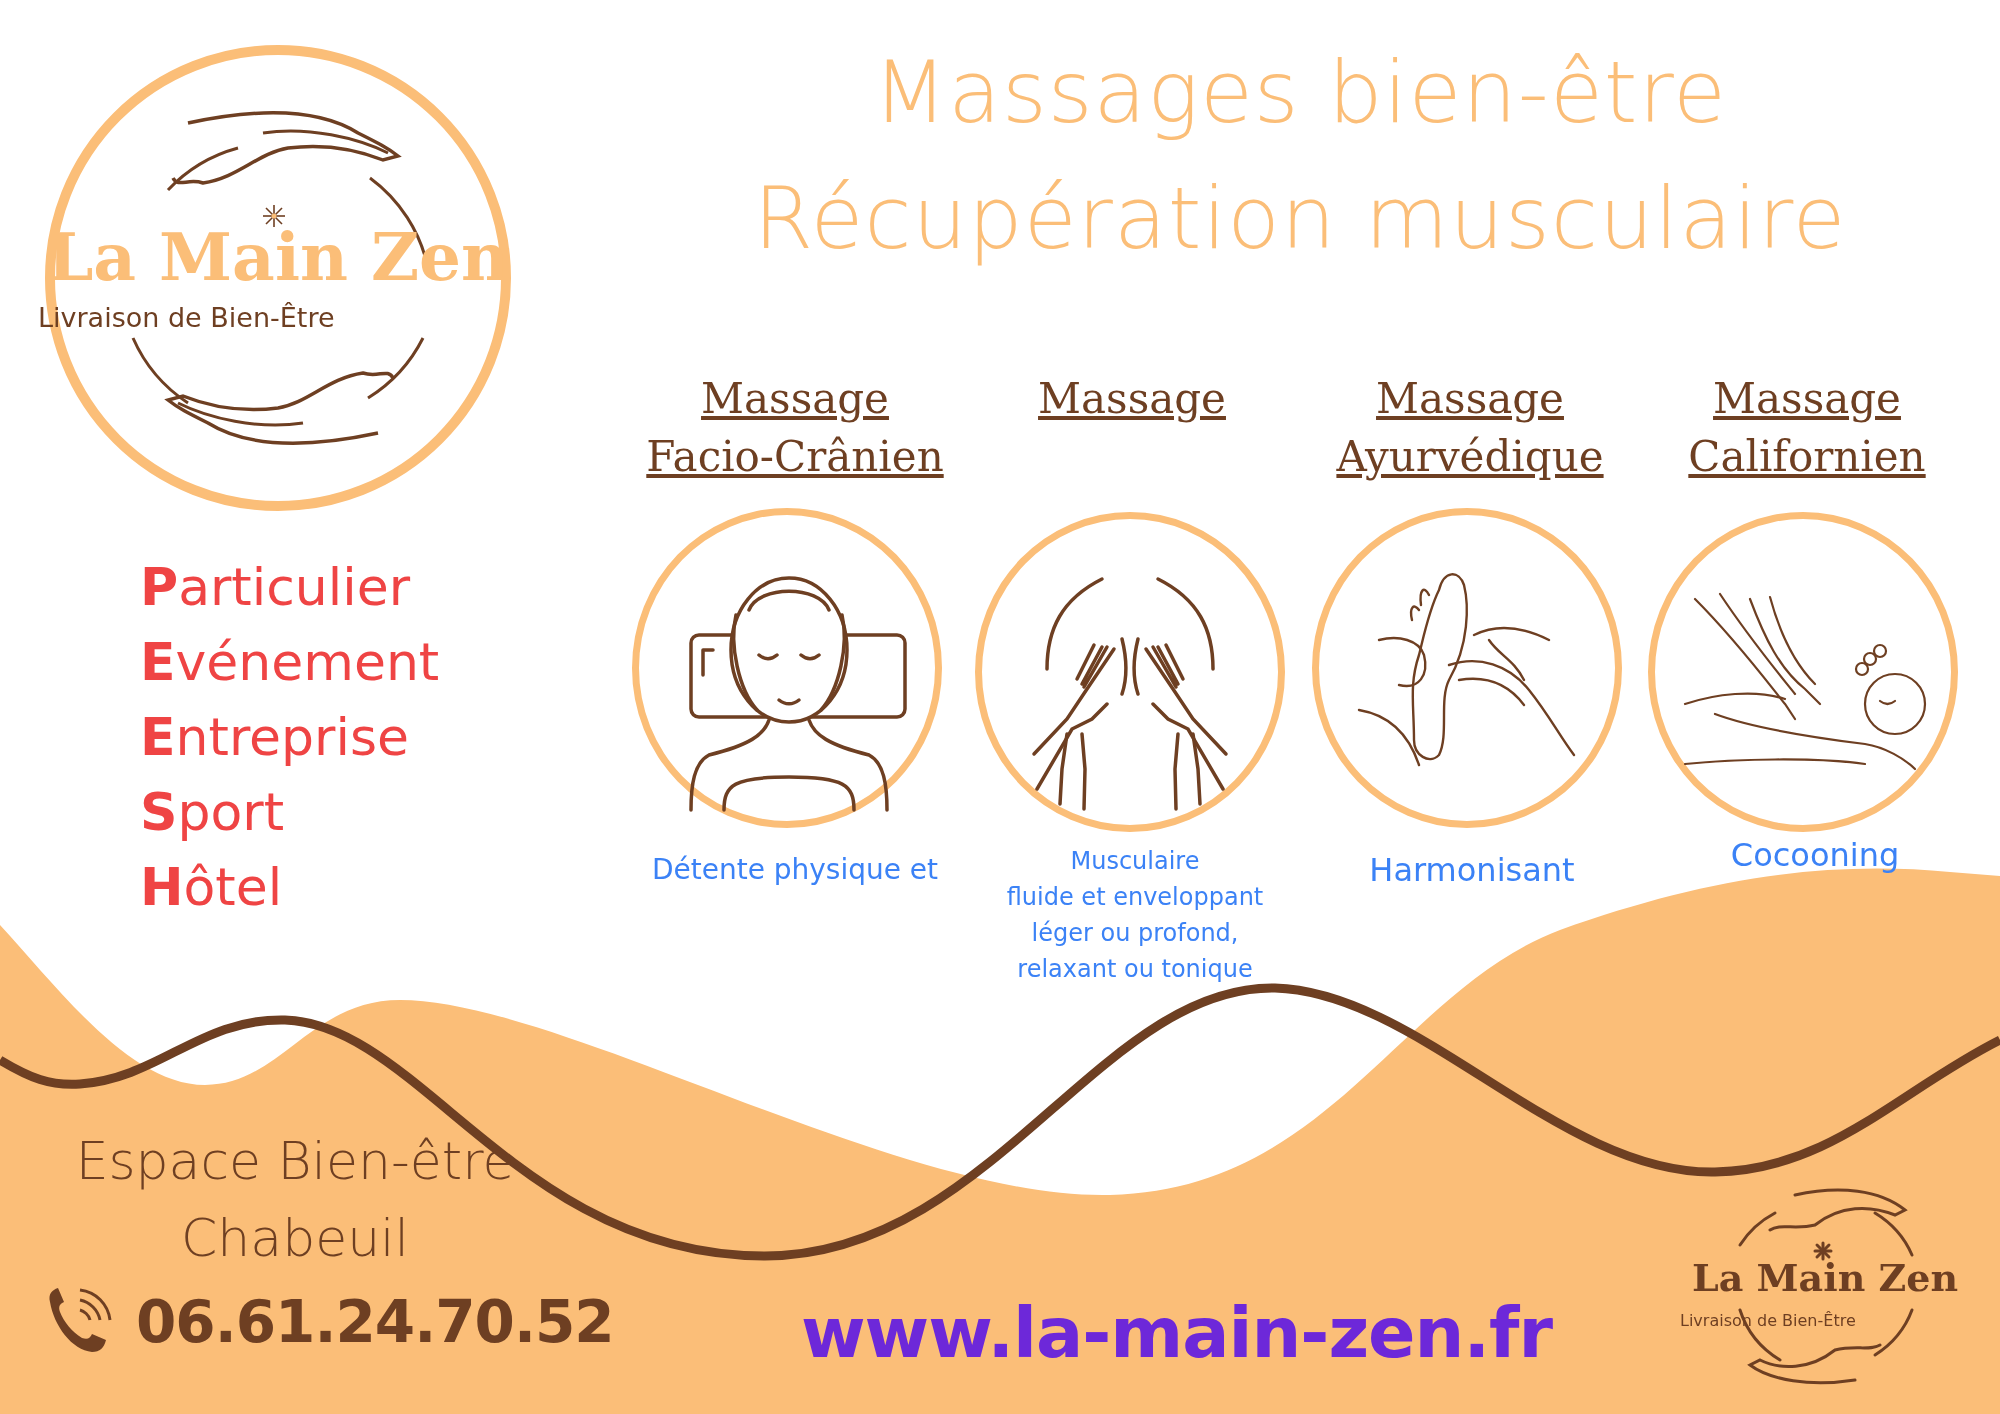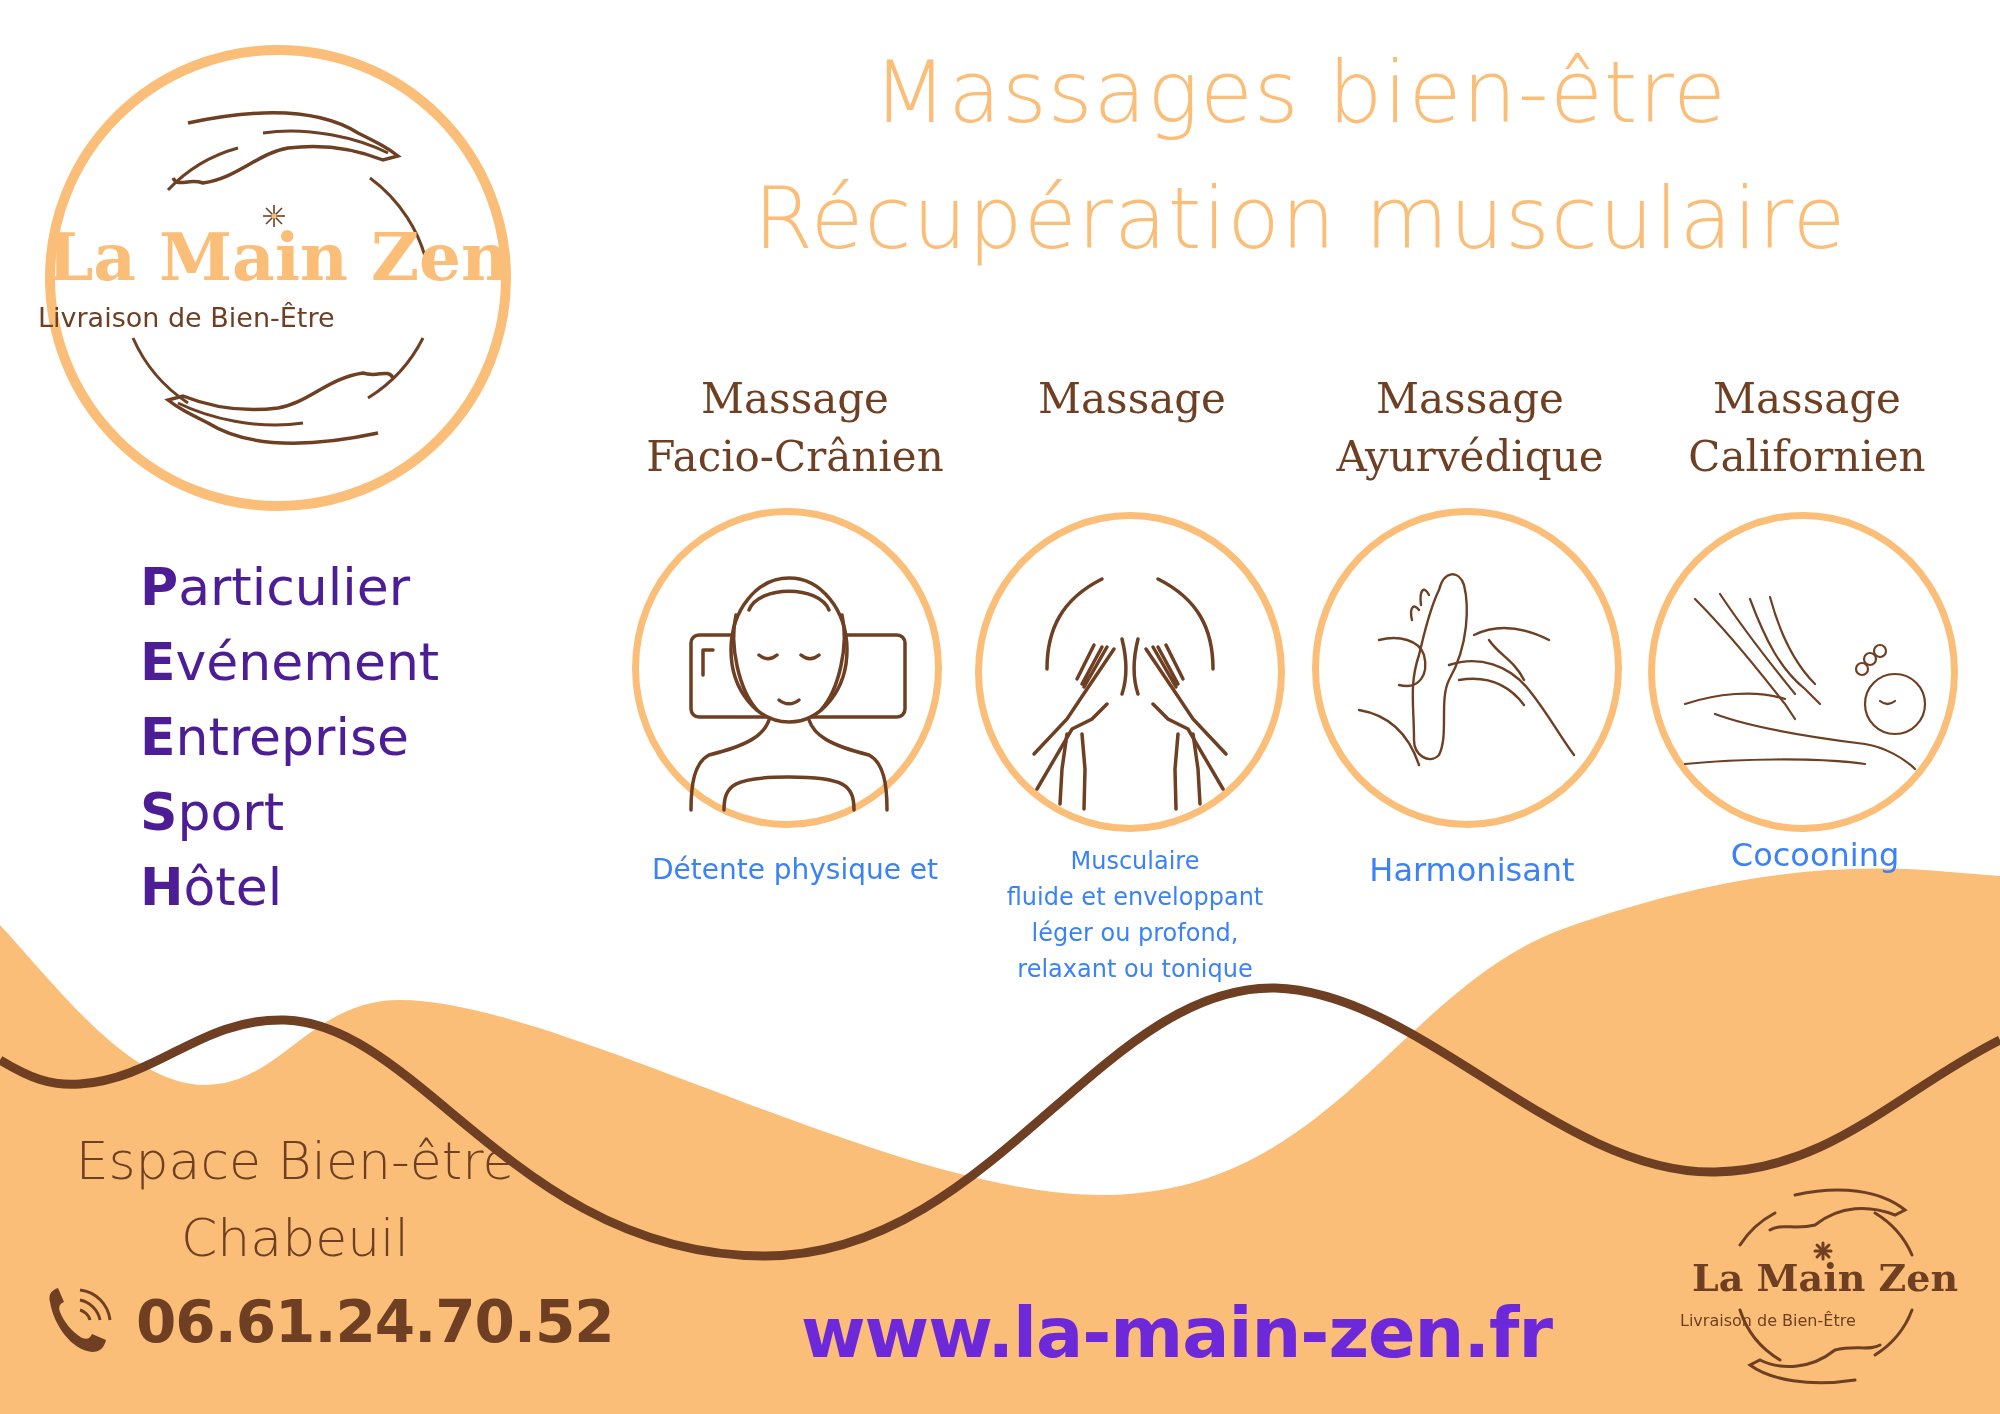--- a/index.html
+++ b/index.html
@@ -12,25 +12,25 @@
   .logo-title { position:absolute; left:0; width:100%; text-align:center; font-family:"DejaVu Serif", serif; font-weight:bold; color:#fbbe78; }
   .logo-sub { position:absolute; left:0; width:100%; font-family:"DejaVu Sans", sans-serif; color:#6e3f22;margin-top:12px; }
 
   
   .hero-title { left:700px; width:1200px; text-align:center; font-family:"DejaVu Sans", sans-serif; font-weight:300; color:#fbbe78; line-height:1; letter-spacing:1px; }
   #title-1 { top:49px; font-size:86px; }
   #title-2 { top:175px; font-size:86px; }
 
   
   #audience { left:140px; top:550px; }
-  .aud-item { font-family:"DejaVu Sans", sans-serif; font-size:52px; line-height:75px; color:#4c1d95; white-space:nowrap; }
+  .aud-item { font-family:"DejaVu Sans", sans-serif; font-size:52px; line-height:75px; color:#ef4444; white-space:nowrap; }
   .aud-item b { font-weight:bold; }
 
   
-  .col { position:absolute; width:340px; text-align:center; }
+  .col { position:absolute; width:340px; text-align:center;text-decoration:underline; }
   .col-head { font-family:"DejaVu Serif", serif; font-size:42px; line-height:58px; color:#6e3f22; }
   .col-circle { position:absolute; width:310px; height:320px; border-radius:50%; border:7px solid #fbbe78; box-sizing:border-box; background:#fff; }
   .col-desc { position:absolute; font-family:"DejaVu Sans", sans-serif; color:#3b82f6; text-align:center; white-space:nowrap; }
 
   
   .foot-loc { left:30px; width:530px; text-align:center; font-family:"DejaVu Sans", sans-serif; font-weight:300; font-size:52px; color:#6e3f22; line-height:1; }
   #phone { left:42px; top:1282px; display:flex; align-items:center; }
   #phone-num { font-family:"DejaVu Sans", sans-serif; font-weight:bold; font-size:58px; color:#6e3f22; margin-left:14px; letter-spacing:-1px; }
   #website { left:672px; width:880px; top:1292px; text-align:right; font-family:"DejaVu Sans", sans-serif; font-weight:bold; font-size:70px; color:#6d28d9; letter-spacing:-1px; }
   #small-logo { left:1680px; top:1175px; width:290px; height:215px; }

